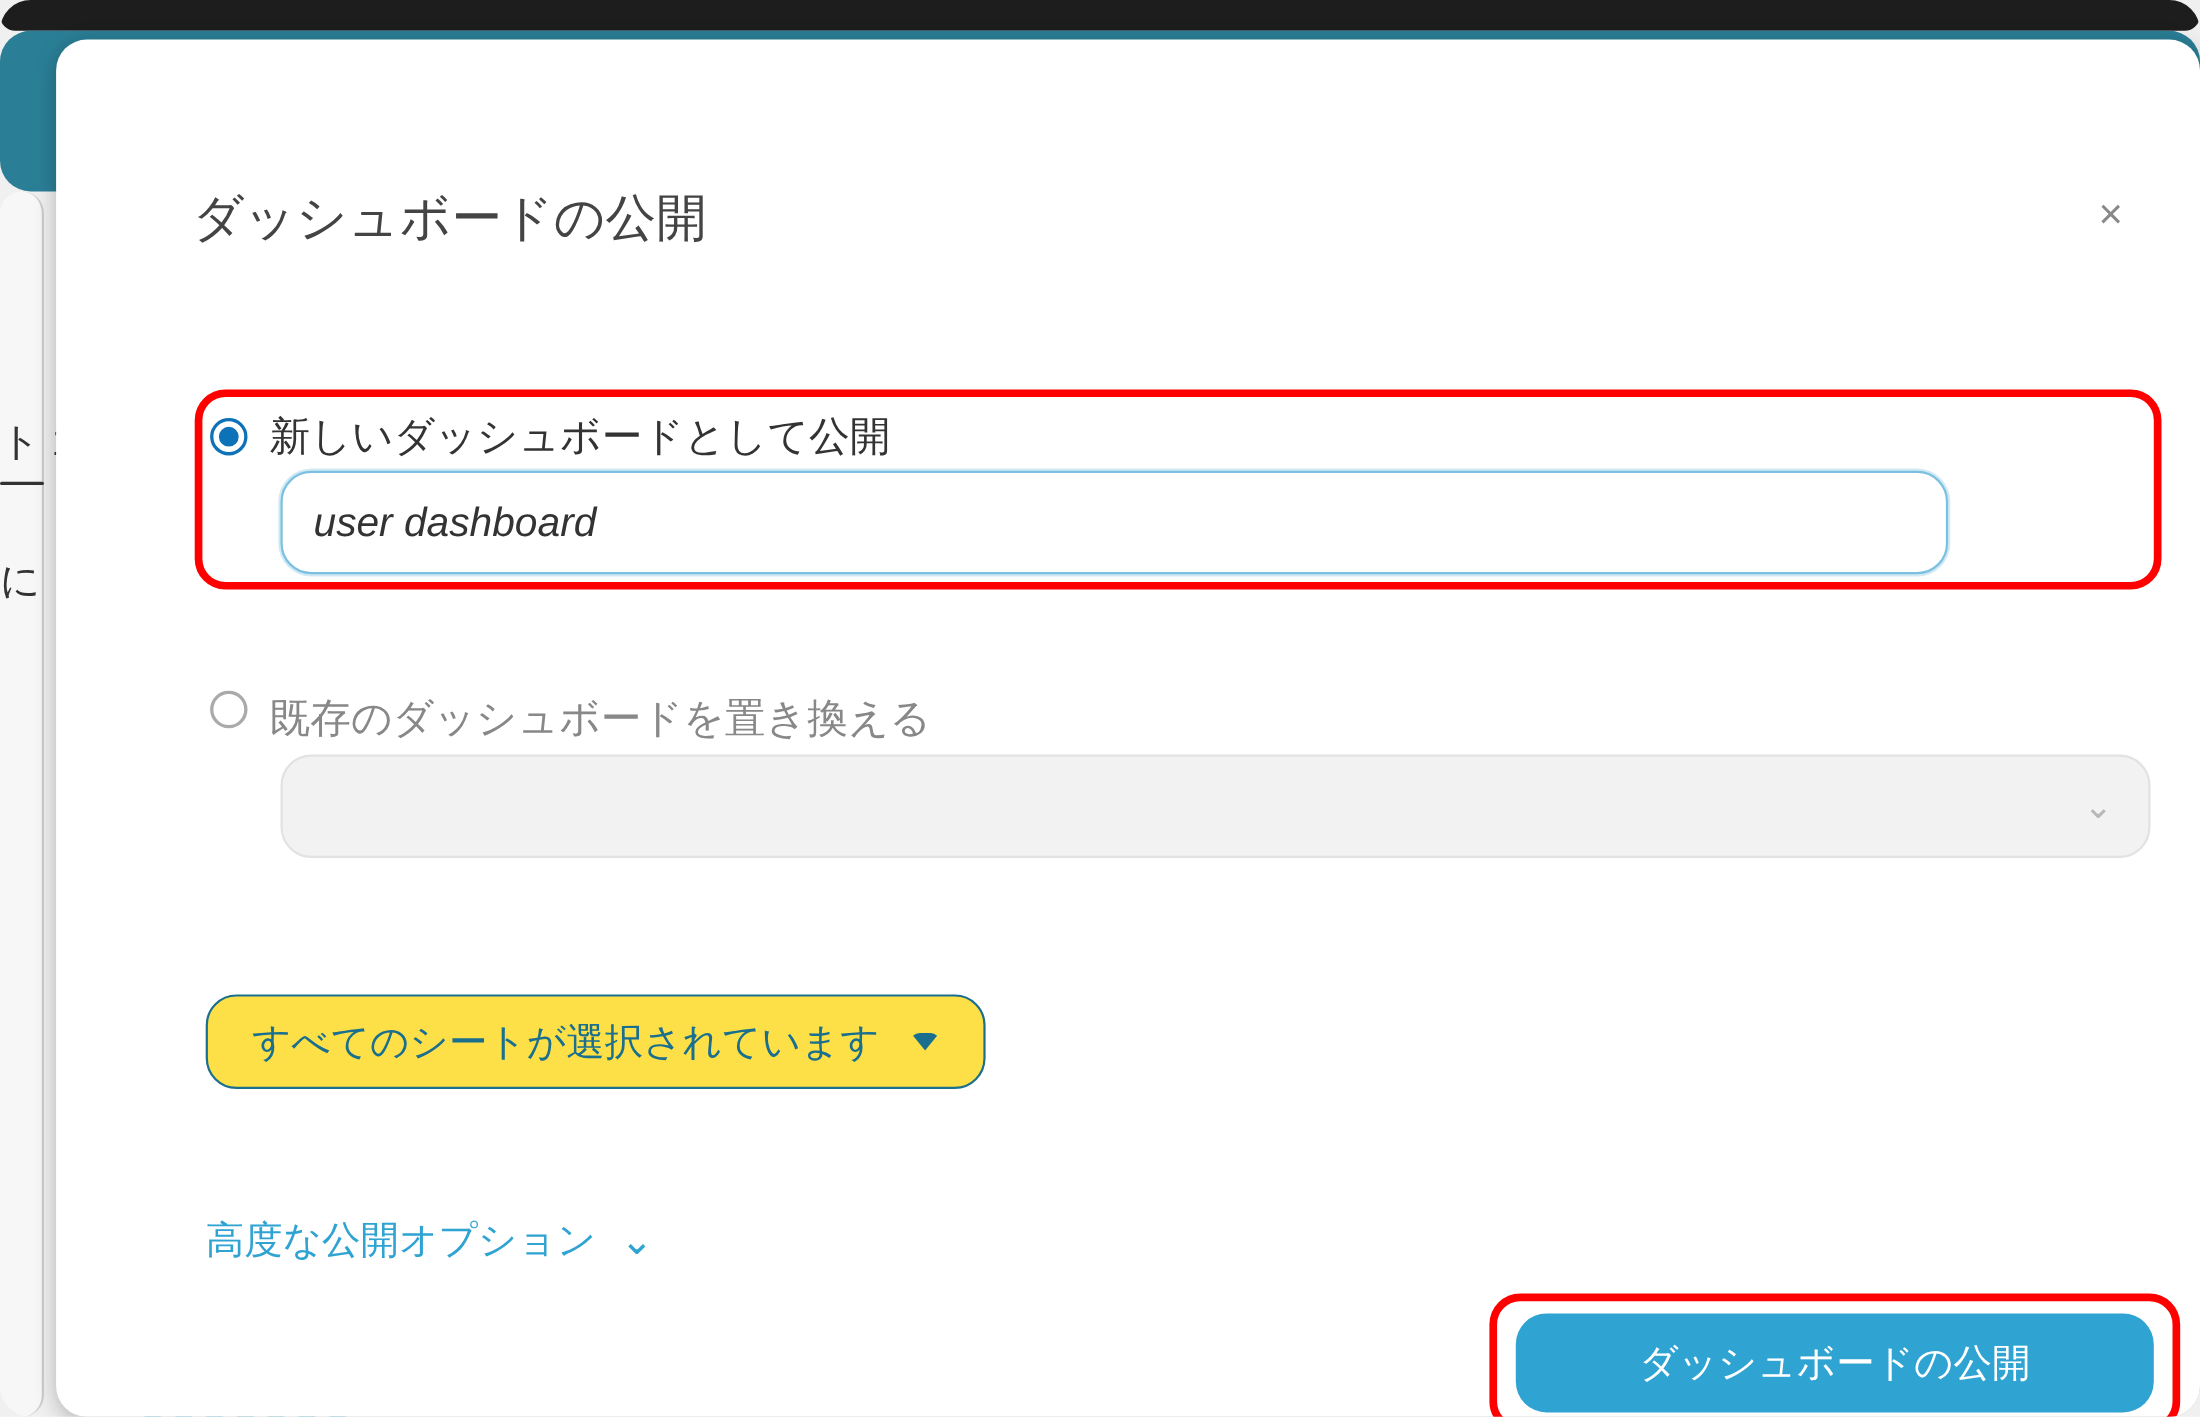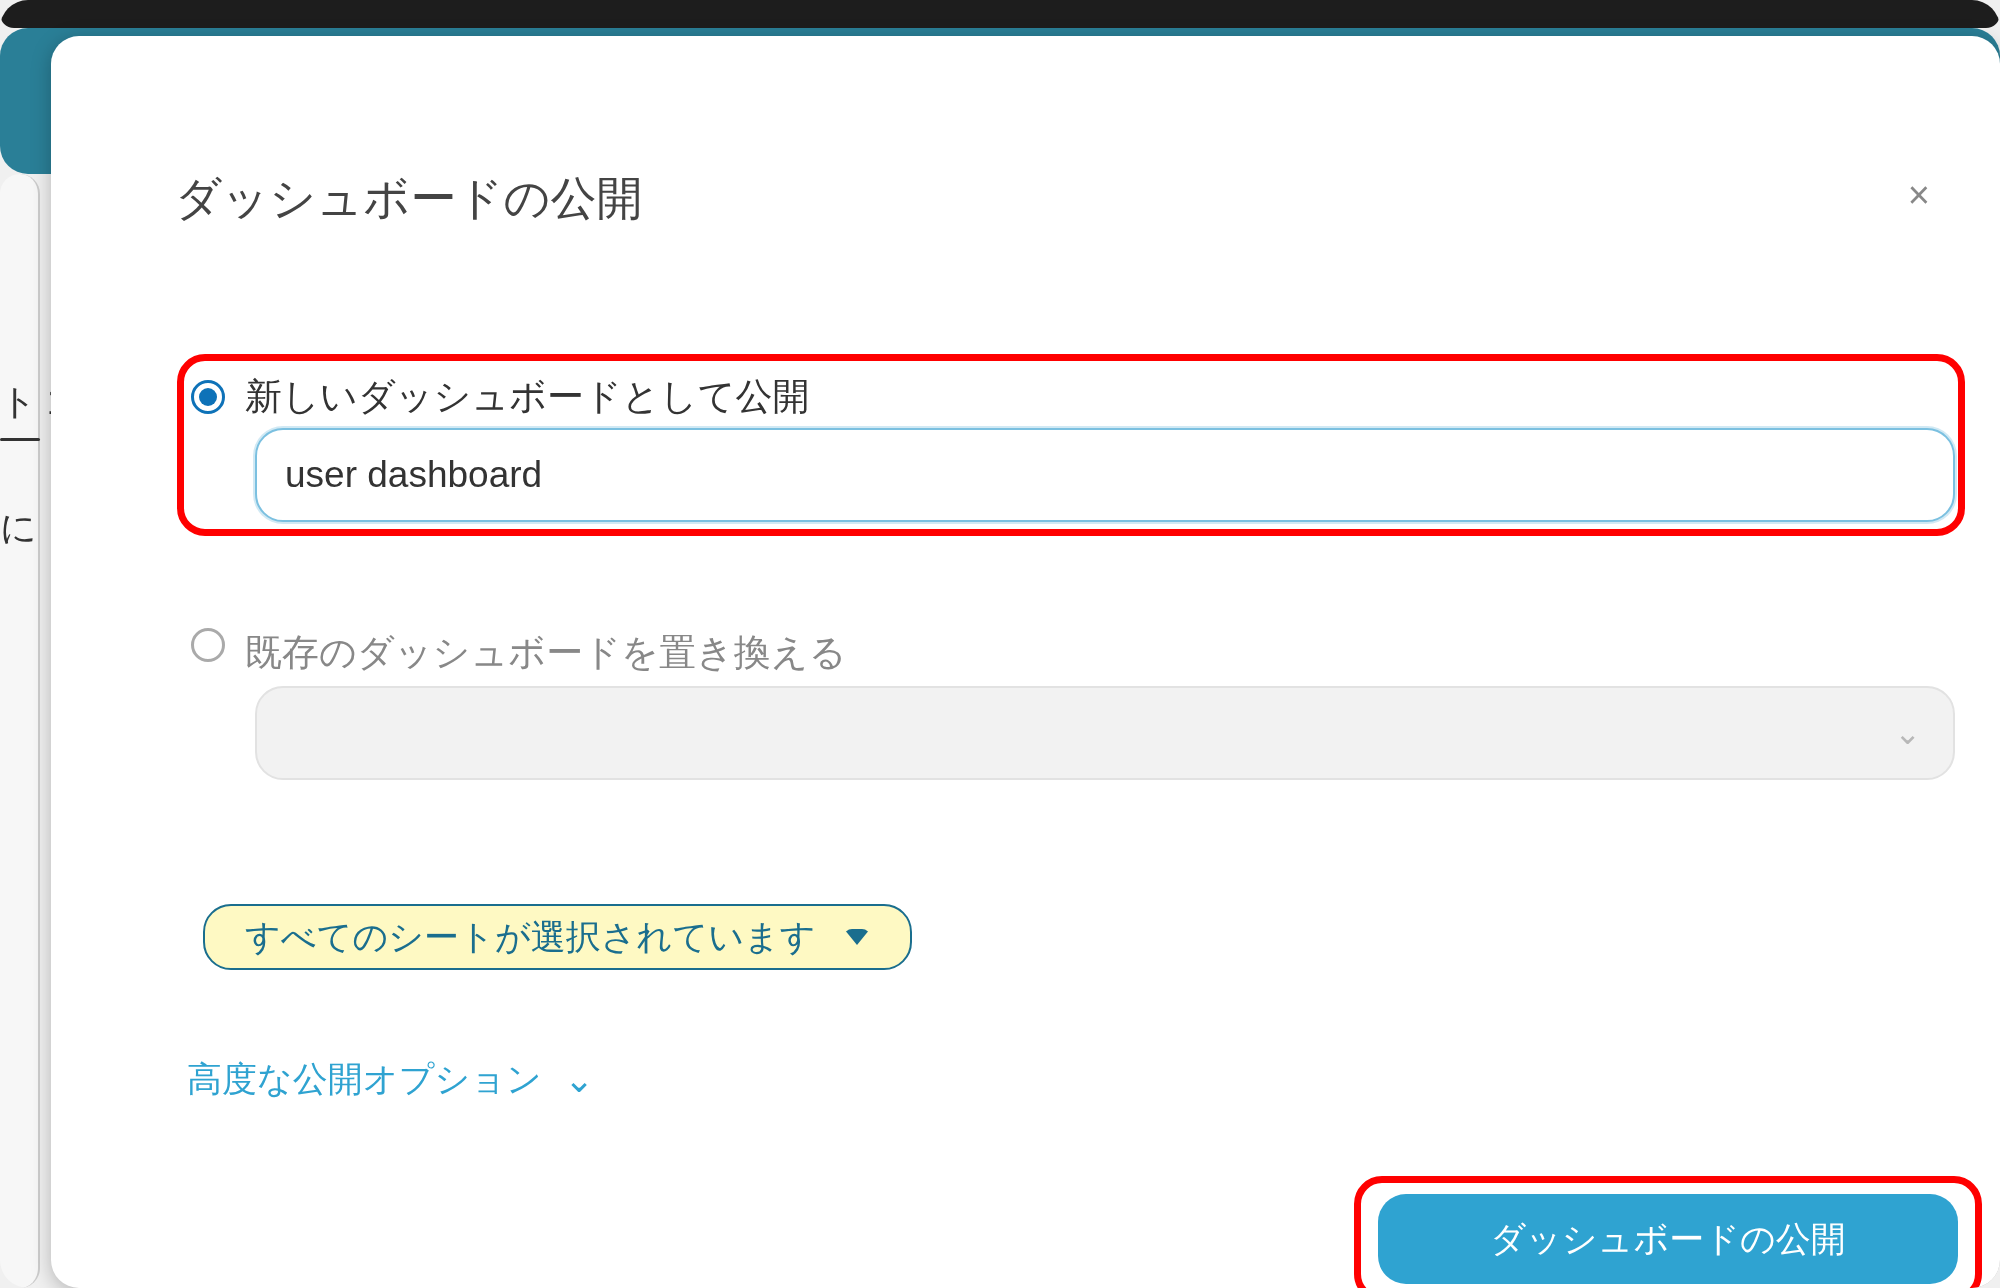--- a/index.html
+++ b/index.html
@@ -129,28 +129,29 @@
       color: #333;
       font-weight: 400;
     }
     .radio-label.disabled {
       color: #888;
     }
     .text-input {
       position: absolute;
       left: 204px;
       top: 392px;
-      width: 1700px;
+      width: 1516px;
       height: 94px;
       border: 2px solid #7bc0e0;
       box-shadow: 0 0 0 2px rgba(123,192,224,0.35);
       padding: 0 28px;
       font-size: 37px;
       color: #333;
       outline: none;
+      font-style: italic;
     }
     .select-disabled {
       position: absolute;
       left: 204px;
       top: 650px;
       width: 1700px;
       height: 94px;
       background: #f2f2f2;
       border: 2px solid #e2e2e2;
       display: flex;
@@ -160,46 +161,45 @@
       cursor: not-allowed;
     }
     .chevron-down-light {
       color: #b8b8b8;
       font-size: 32px;
     }
     .sheet-selector {
       position: absolute;
       left: 136px;
       top: 868px;
-      height: 66px;
+      height: 86px;
       border: 2px solid #1a6e8e;
       display: inline-flex;
       align-items: center;
       gap: 28px;
       padding: 0 40px;
       cursor: pointer;
-      background: #fef9c3;
-      margin-left: 16px;
+      background: #fde047;
     }
     .sheet-selector-label {
       font-size: 35px;
       color: #1a6e8e;
       font-weight: 400;
     }
     .caret-down {
       width: 0;
       height: 0;
       border-left: 13px solid transparent;
       border-right: 13px solid transparent;
       border-top: 16px solid #1a6e8e;
     }
     .advanced-link {
       position: absolute;
       left: 136px;
-      top: 1020px;
+      top: 1068px;
       display: flex;
       align-items: center;
       gap: 22px;
       cursor: pointer;
     }
     .advanced-link-text {
       font-size: 35px;
       color: #2fa3d1;
       font-weight: 400;
     }

